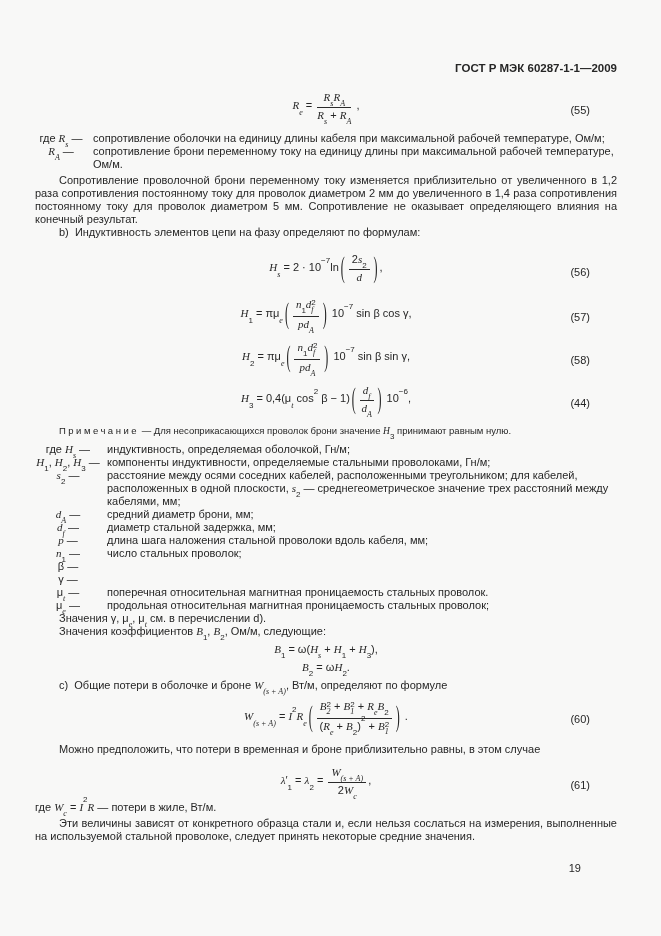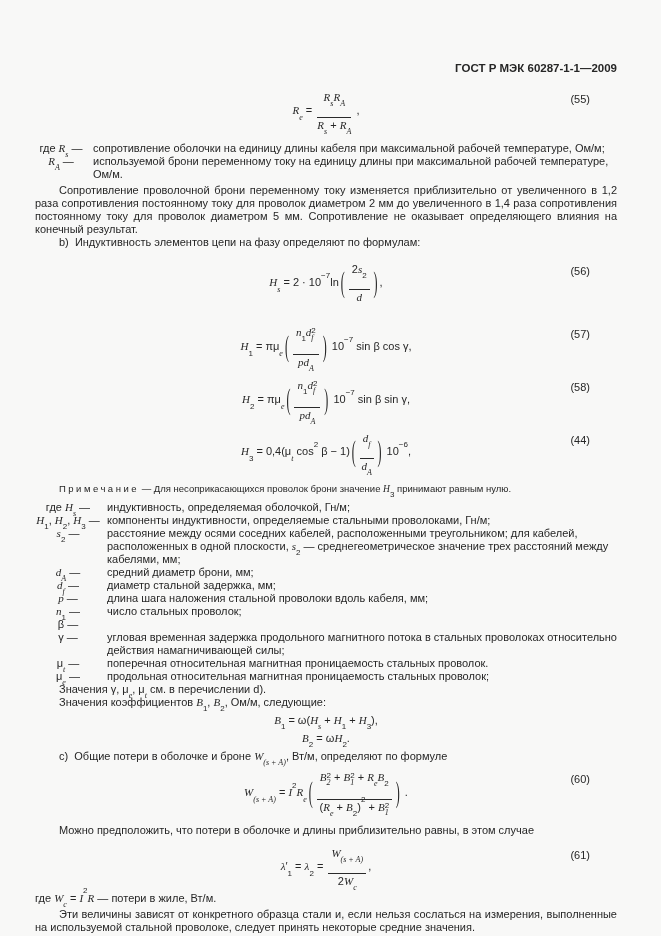--- a/index.html
+++ b/index.html
@@ -11,29 +11,29 @@
     font-size:11px;line-height:13px;
   }
   .doc-header{text-align:right;font-weight:bold;font-size:11.5px;}
   .it{font-style:italic;font-family:"Liberation Serif","DejaVu Serif",serif;}
   sub{font-size:8px;line-height:0;position:relative;top:2px;}
   sup{font-size:8px;line-height:0;position:relative;top:-4px;}
   .ss{display:inline-block;vertical-align:-4px;text-align:left;}
   .ss .u{display:block;font-size:8px;line-height:7px;}
   .ss .d{display:block;font-size:8px;line-height:7px;font-style:italic;font-family:"Liberation Serif",serif;}
   .frac{display:inline-block;vertical-align:middle;text-align:center;margin:0 2px;line-height:13px;}
-  .fn{display:block;border-bottom:1px solid #2a2a2a;padding:0 3px 13px;}
+  .fn{display:block;border-bottom:1px solid #2a2a2a;padding:0 3px 3px;}
   .fd{display:block;padding-top:1px;}
   .bp{display:inline-block;vertical-align:middle;transform:scaleY(2.4);font-size:12px;
       font-family:"Liberation Serif",serif;font-weight:300;margin:0 2px;}
   .formula-row{position:relative;text-align:center;}
   .fcontent{display:inline-block;}
-  .eqnum{position:absolute;right:27px;top:2px;}
+  .eqnum{position:absolute;right:27px;top:13px;}
   .m55{margin:16px 0 10px;}
-  .m56{margin:14px 0 22px;text-decoration:underline;}
+  .m56{margin:14px 0 14px;text-decoration:underline;}
   .m5x{margin:10px 0;}
   .mB{margin:5px 0;}
   .m60{margin:8px 0 8px;}
   .m61{margin:10px 0 4px;}
   .para{text-align:justify;text-indent:24px;margin-top:3px;}
   .ind{text-indent:24px;}
   .defs{margin-top:6px;}
   .defrow{display:flex;align-items:flex-start;}
   .term{flex:0 0 52px;text-align:center;white-space:nowrap;}
   .defs2 .term{flex-basis:66px;}
@@ -54,21 +54,21 @@
     <span class="eqnum">(55)</span>
   </div>
 
   <div class="defs">
     <div class="defrow">
       <span class="term">где <span class="it">R</span><sub class="it">s</sub> —</span>
       <span class="def">сопротивление оболочки на единицу длины кабеля при максимальной рабочей температуре, Ом/м;</span>
     </div>
     <div class="defrow">
       <span class="term"><span class="it">R</span><sub class="it">A</sub> —</span>
-      <span class="def">используемой брони переменному току на единицу длины при максимальной рабочей температуре, Ом/м.</span>
+      <span class="def">сопротивление брони переменному току на единицу длины при максимальной рабочей температуре, Ом/м.</span>
     </div>
   </div>
 
   <div class="para">Сопротивление проволочной брони переменному току изменяется приблизительно от увеличенного в 1,2 раза сопротивления постоянному току для проволок диаметром 2 мм до увеличенного в 1,4 раза сопротивления постоянному току для проволок диаметром 5 мм. Сопротивление не оказывает определяющего влияния на конечный результат.</div>
 
   <div class="ind">b)&nbsp; Индуктивность элементов цепи на фазу определяют по формулам:</div>
 
   <div class="formula-row m56">
     <span class="fcontent"><span class="it">H</span><sub class="it">s</sub> = 2 · 10<sup>−7</sup>ln<span class="bp">(</span><span class="frac"><span class="fn">2<span class="it">s</span><sub>2</sub></span><span class="fd"><span class="it">d</span></span></span><span class="bp">)</span>,</span>
     <span class="eqnum">(56)</span>
@@ -120,21 +120,20 @@
     </div>
     <div class="defrow">
       <span class="term"><span class="it">n</span><sub>1</sub> —</span>
       <span class="def">число стальных проволок;</span>
     </div>
     <div class="defrow">
       <span class="term">β —</span>
     </div>
     <div class="defrow">
       <span class="term">γ —</span>
-      <span class="def">угловая временная задержка продольного магнитного потока в стальных проволоках относительно действия намагничивающей силы;</span>
     </div>
     <div class="defrow">
       <span class="term">μ<sub class="it">t</sub> —</span>
       <span class="def">поперечная относительная магнитная проницаемость стальных проволок.</span>
     </div>
     <div class="defrow">
       <span class="term">μ<sub class="it">e</sub> —</span>
       <span class="def">продольная относительная магнитная проницаемость стальных проволок;</span>
     </div>
   </div>
@@ -149,21 +148,21 @@
     <span class="fcontent"><span class="it">B</span><sub>2</sub> = ω<span class="it">H</span><sub>2</sub>.</span>
   </div>
 
   <div class="ind" style="margin-top:4px;">c)&nbsp; Общие потери в оболочке и броне <span class="it">W</span><sub class="it">(s + A)</sub>, Вт/м, определяют по формуле</div>
 
   <div class="formula-row m60">
     <span class="fcontent"><span class="it">W</span><sub class="it">(s + A)</sub> = <span class="it">I</span><sup>2</sup><span class="it">R</span><sub class="it">e</sub><span class="bp">(</span><span class="frac"><span class="fn"><span class="it">B</span><span class="ss"><span class="u">2</span><span class="d">2</span></span> + <span class="it">B</span><span class="ss"><span class="u">2</span><span class="d">1</span></span> + <span class="it">R</span><sub class="it">e</sub><span class="it">B</span><sub>2</sub></span><span class="fd">(<span class="it">R</span><sub class="it">e</sub> + <span class="it">B</span><sub>2</sub>)<sup>2</sup> + <span class="it">B</span><span class="ss"><span class="u">2</span><span class="d">1</span></span></span></span><span class="bp">)</span> .</span>
     <span class="eqnum">(60)</span>
   </div>
 
-  <div class="para">Можно предположить, что потери в оболочке и длины приблизительно равны, в этом случае</div>
+  <div class="para">Можно предположить, что потери в временная и броне приблизительно равны, в этом случае</div>
 
   <div class="formula-row m61">
     <span class="fcontent"><span class="it">λ</span>′<sub>1</sub> = <span class="it">λ</span><sub>2</sub> = <span class="frac"><span class="fn"><span class="it">W</span><sub class="it">(s + A)</sub></span><span class="fd">2<span class="it">W</span><sub class="it">c</sub></span></span>,</span>
     <span class="eqnum">(61)</span>
   </div>
 
   <div>где <span class="it">W</span><sub class="it">c</sub> = <span class="it">I</span><sup>2</sup><span class="it">R</span> — потери в жиле, Вт/м.</div>
 
 
   <div class="para">Эти величины зависят от конкретного образца стали и, если нельзя сослаться на измерения, выполненные на используемой стальной проволоке, следует принять некоторые средние значения.</div>

